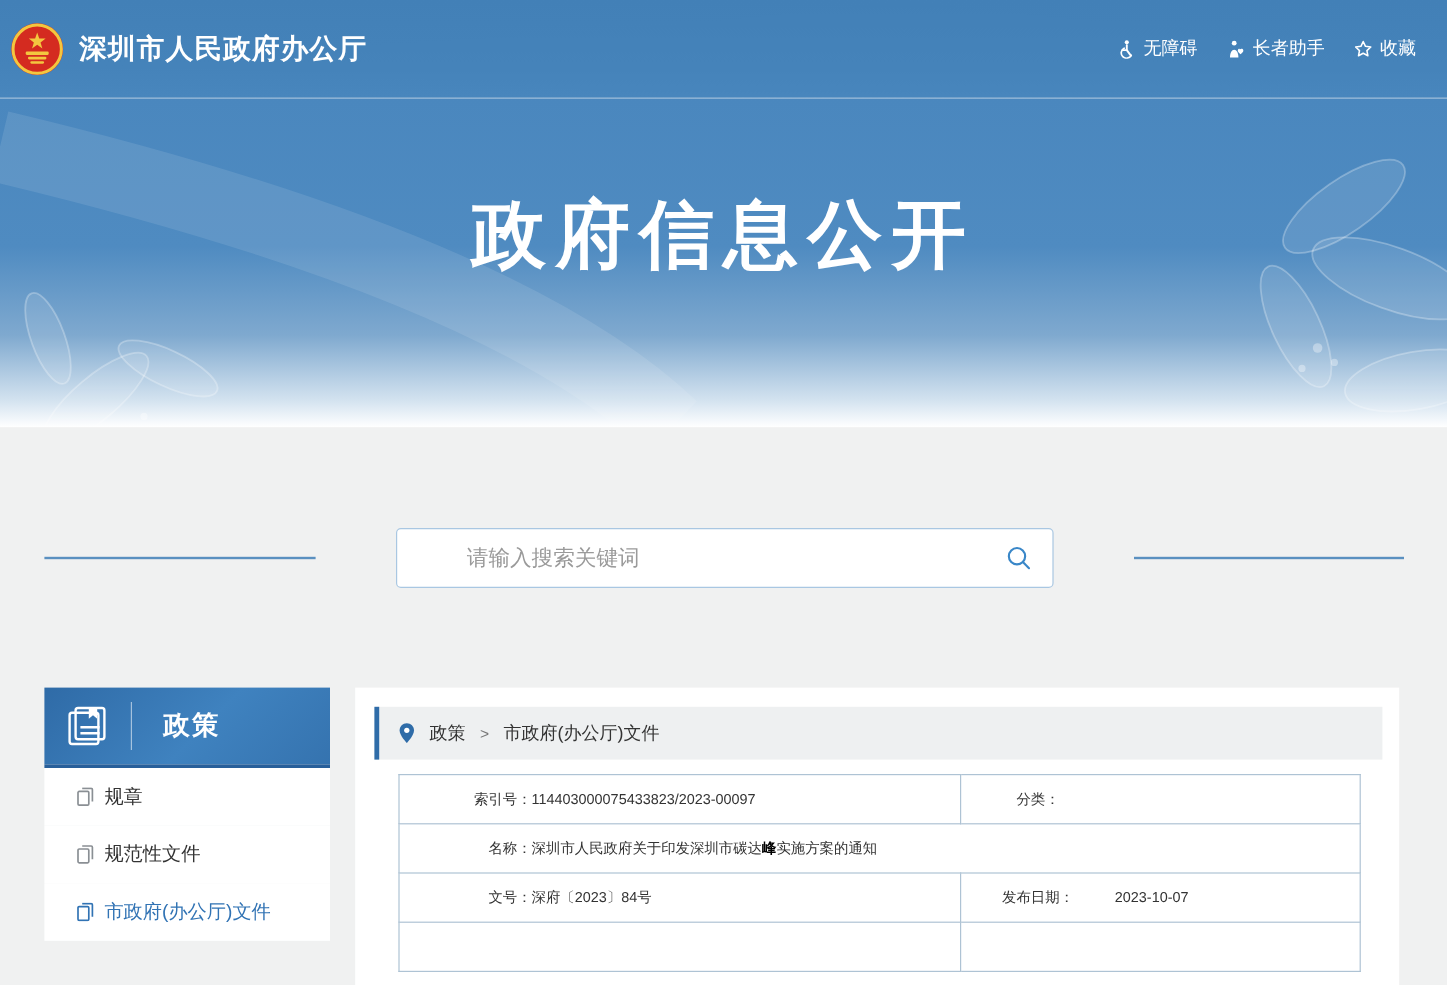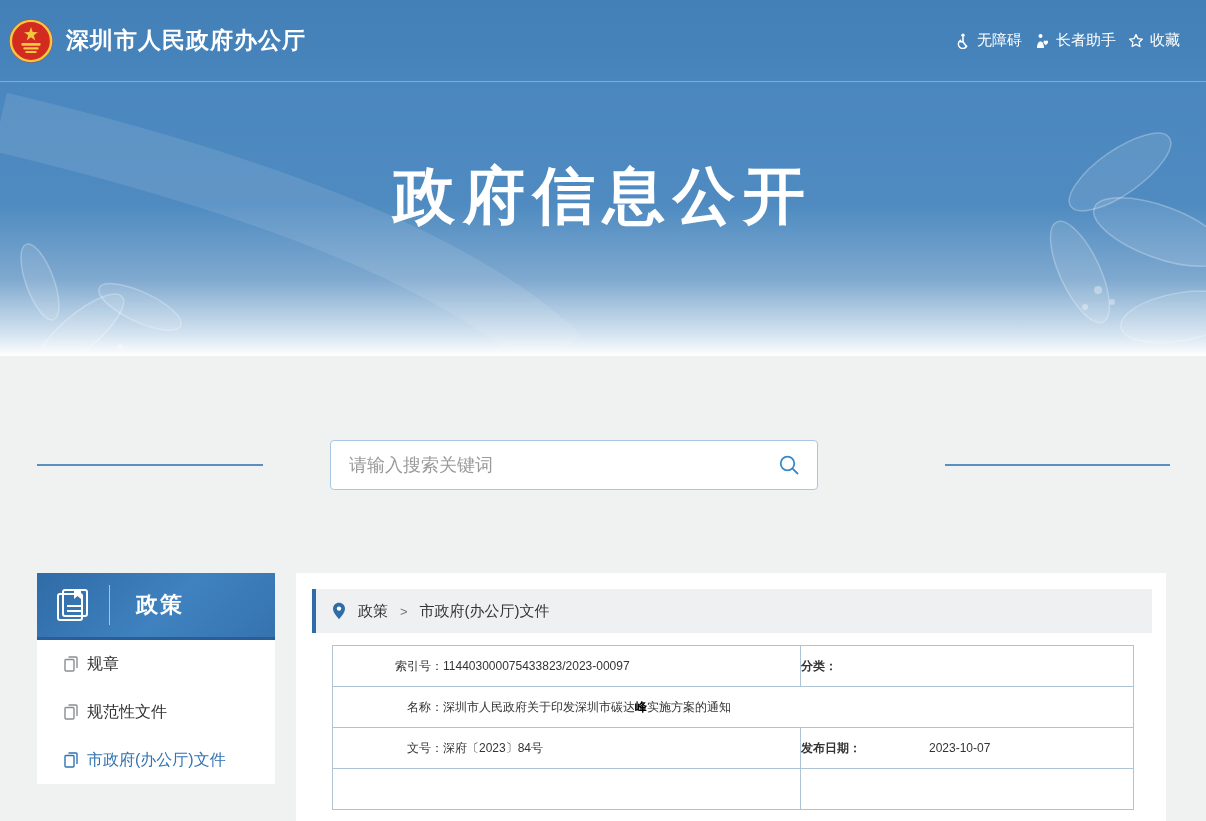--- a/index.html
+++ b/index.html
@@ -6,38 +6,38 @@
   html,body { width:1206px; height:821px; overflow:hidden;
     font-family:"Liberation Sans","DejaVu Sans",sans-serif; background:#ffffff; }
 
   
   .topbar { position:absolute; left:0; top:0; width:1206px; height:82px;
     background:linear-gradient(180deg,#4280b7 0%,#4583ba 70%,#4886bd 100%);
     border-bottom:1px solid rgba(255,255,255,.35);
     display:flex; align-items:center; padding:0 26px 0 8px; z-index:5; }
   .emblem { width:46px; height:46px; flex:0 0 auto; }
   .site-title { color:#fff; font-size:23px; font-weight:bold; margin-left:12px; letter-spacing:1px; }
-  .top-links { margin-left:auto; display:flex; align-items:center; gap:12px; }
+  .top-links { margin-left:auto; display:flex; align-items:center; gap:24px; }
   .top-link { display:flex; align-items:center; gap:6px; color:#fff; font-size:15px; cursor:pointer; }
   .top-link svg { display:block; }
 
   
   .banner { position:absolute; left:0; top:82px; width:1206px; height:274px; overflow:hidden;
     background:linear-gradient(180deg,#4a87be 0%,#4f8bc1 45%,#7fa9cf 72%,#d4e3f0 92%,#ffffff 100%); }
   .banner-deco { position:absolute; left:0; top:0; }
   .banner-title { position:relative; text-align:center; margin-top:72px;
     color:#ffffff; font-size:62px; font-weight:bold; letter-spacing:8px;font-family:Liberation Serif, serif; }
 
   
   .graysec { position:absolute; left:0; top:356px; width:1206px; height:465px; background:#f0f1f1; }
 
   
-  .search-box { position:absolute; left:330px; top:84px; width:488px; height:50px;
+  .search-box { position:absolute; left:330px; top:84px; width:548px; height:50px;
     background:#fff; border:1px solid #a9c7e2; border-radius:4px;
-    display:flex; align-items:center; }
+    display:flex; align-items:center;padding-left:40px; }
   .search-box input { flex:1; border:none; outline:none; font-size:18px;
     padding:0 18px; color:#333; background:transparent;
     font-family:"Liberation Sans","DejaVu Sans",sans-serif; }
   .search-box input::placeholder { color:#9a9a9a; }
   .search-btn { width:56px; height:100%; display:flex; align-items:center; justify-content:center;
     cursor:pointer; background:transparent; border:none; }
   .deco-line { position:absolute; top:108px; height:2px; background:#5a90c0; }
   .deco-line.left { left:37px; width:226px; }
   .deco-line.right { left:945px; width:225px; }
 
@@ -63,21 +63,21 @@
   .crumb svg { margin:0 12px 0 16px; }
   .crumb .sep { margin:0 12px; color:#777; font-size:13px; }
   .crumb-link { cursor:pointer; }
 
   .doc-table { position:absolute; left:36px; top:72px; width:801px;
     border-collapse:collapse; table-layout:fixed; }
   .doc-table td { border:1px solid #aec3d4; height:41px; font-size:12px; color:#333;
     background:#fff; padding:0; vertical-align:middle; }
   .cell { display:flex; align-items:center; }
   .lbl  { width:110px; text-align:right; flex:0 0 auto; }
-  .lbl2 { width:128px; text-align:left; flex:0 0 auto;font-weight:bold; }
+  .lbl2 { width:128px; text-align:center; flex:0 0 auto; }
   .val  { margin-left:0; white-space:nowrap; }
   .val b { font-weight:bold; color:#000; }
 </style>
 </head>
 <body>
 
 <div class="topbar">
   <svg class="emblem" viewBox="0 0 48 48">
     <circle cx="24" cy="24" r="22.5" fill="#d42b20"></circle>
     <circle cx="24" cy="24" r="21" fill="none" stroke="#f3c73f" stroke-width="2.6"></circle>

